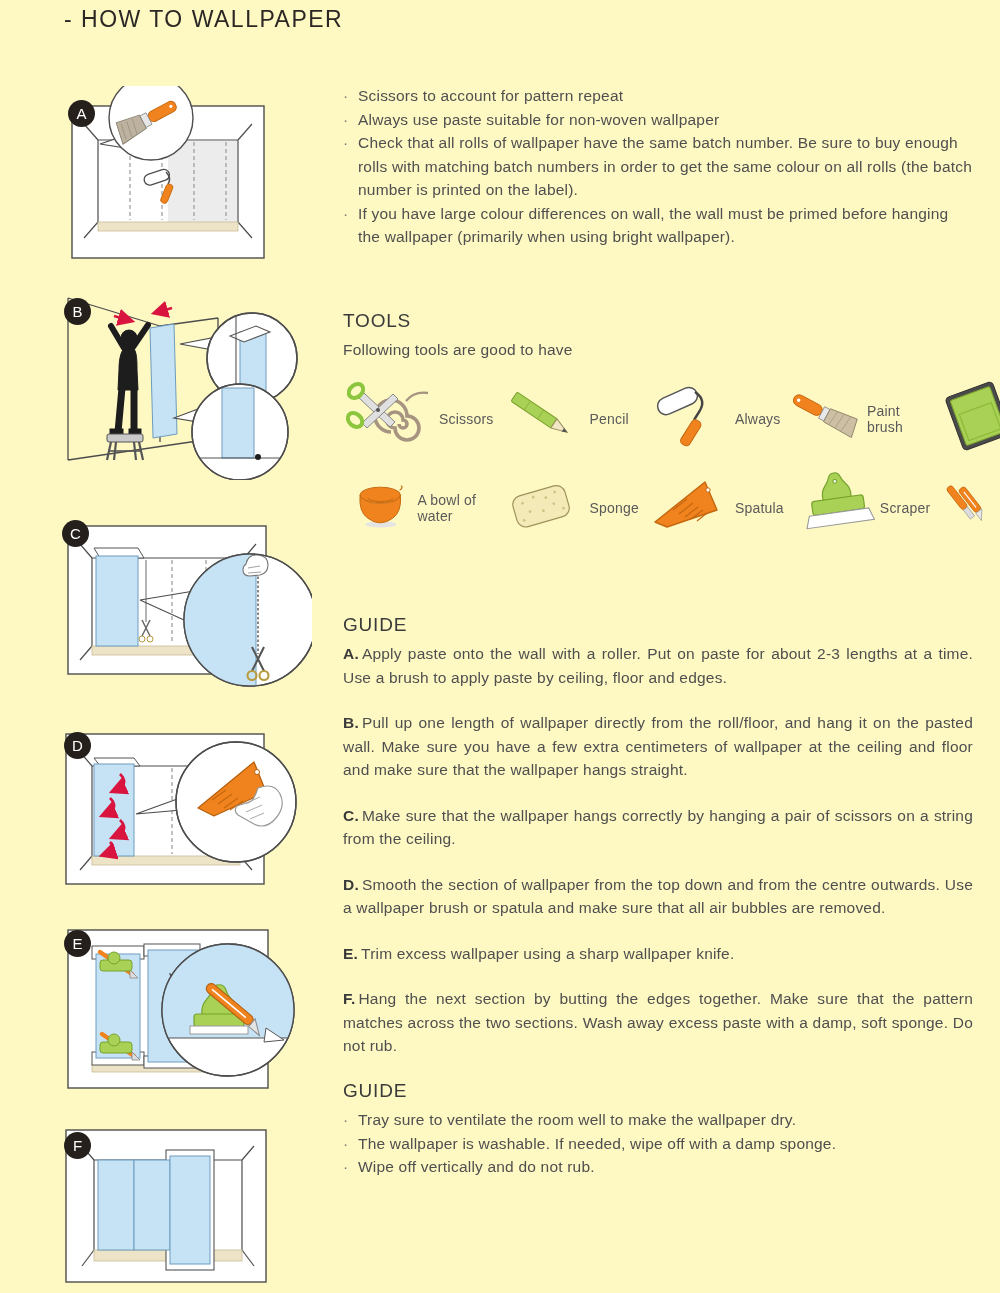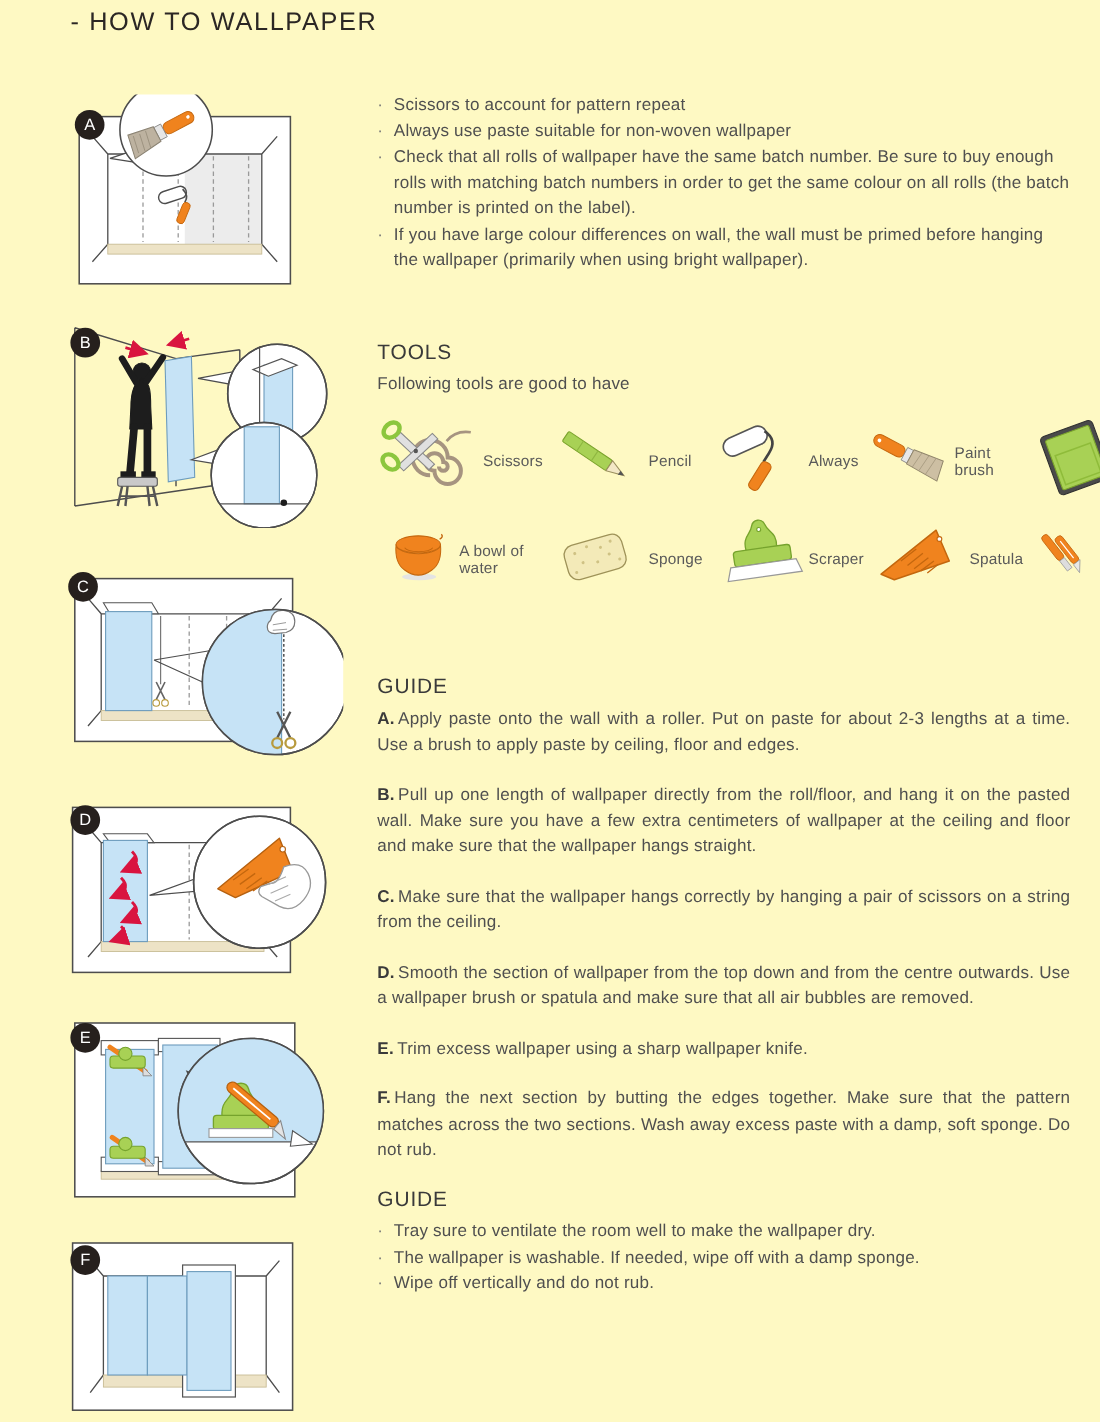--- a/index.html
+++ b/index.html
@@ -408,37 +408,37 @@
                 <circle cx="68" cy="44" r="1.4"></circle>
                 <circle cx="27" cy="45" r="1.4"></circle>
             </g>
           </g>
         </svg>
         <span class="tool-label">Sponge</span>
       </div>
 
       <div class="tool">
         <svg width="96" height="70" viewBox="0 0 96 70">
+          <polygon points="16,52 66,12 78,40 28,57" fill="#F0831E" stroke="#c4670e" stroke-width="1.4" stroke-linejoin="round"></polygon>
+          <path d="M34 40 l14 -11 M40 44 l14 -11 M46 47 l13 -10 M52 49 l12 -9 M58 51 l10 -8" stroke="#c4670e" stroke-width="1.2"></path>
+          <circle cx="69" cy="20" r="2.2" fill="#fff" stroke="#c4670e"></circle>
+        </svg>
+        <span class="tool-label">Spatula</span>
+      </div>
+
+      <div class="tool">
+        <svg width="96" height="70" viewBox="0 0 96 70">
           <g transform="rotate(-8 48 35)">
             <path d="M40 30 c-2 -14 6 -14 8 -22 c2 -6 10 -6 12 0 c2 8 10 8 8 22 z" fill="#A8D155" stroke="#76a32d" stroke-width="1.2"></path>
             <circle cx="54" cy="12" r="1.8" fill="#fff" stroke="#76a32d"></circle>
             <rect x="28" y="29" width="52" height="14" rx="3" fill="#A8D155" stroke="#76a32d" stroke-width="1.2"></rect>
             <polygon points="24,43 84,43 88,55 20,55" fill="#fff" stroke="#999" stroke-width="1.1"></polygon>
           </g>
         </svg>
         <span class="tool-label">Scraper</span>
-      </div>
-
-      <div class="tool">
-        <svg width="96" height="70" viewBox="0 0 96 70">
-          <polygon points="16,52 66,12 78,40 28,57" fill="#F0831E" stroke="#c4670e" stroke-width="1.4" stroke-linejoin="round"></polygon>
-          <path d="M34 40 l14 -11 M40 44 l14 -11 M46 47 l13 -10 M52 49 l12 -9 M58 51 l10 -8" stroke="#c4670e" stroke-width="1.2"></path>
-          <circle cx="69" cy="20" r="2.2" fill="#fff" stroke="#c4670e"></circle>
-        </svg>
-        <span class="tool-label">Spatula</span>
       </div>
 
       <div class="tool">
         <svg width="96" height="70" viewBox="0 0 96 70">
           <g transform="rotate(52 40 32)">
             <rect x="14" y="27" width="36" height="9" rx="4" fill="#F0831E" stroke="#c4670e" stroke-width="1"></rect>
             <rect x="50" y="28" width="15" height="7" fill="#ddd" stroke="#999" stroke-width="0.9"></rect>
           </g>
           <g transform="rotate(52 60 36)">
             <rect x="30" y="32" width="38" height="10" rx="4" fill="#F0831E" stroke="#c4670e" stroke-width="1"></rect>

